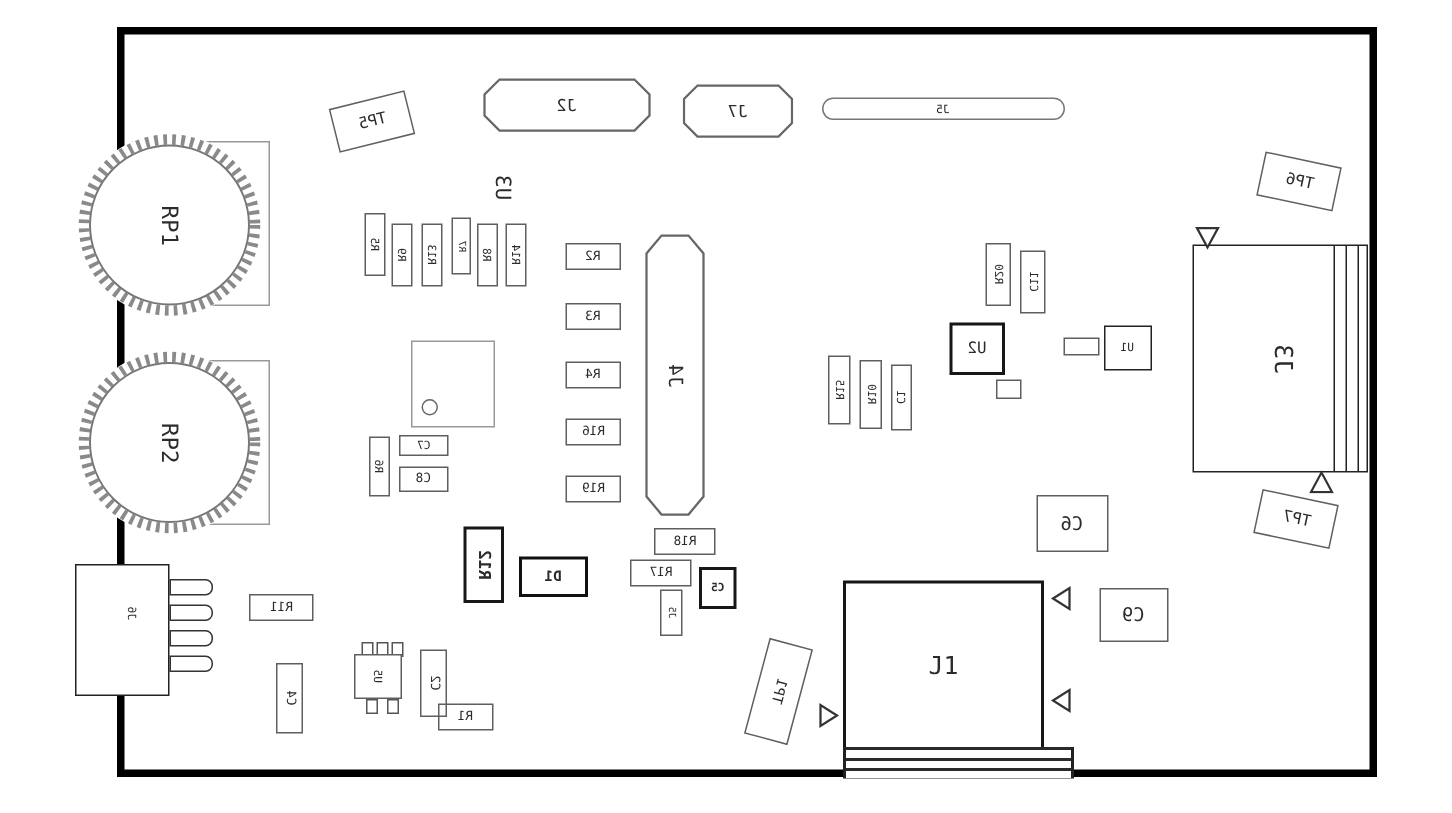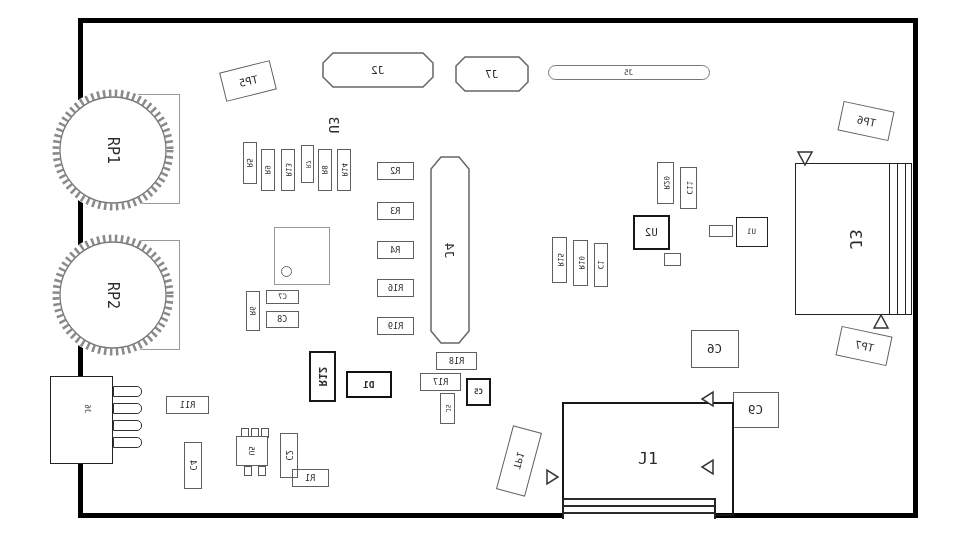--- a/index.html
+++ b/index.html
@@ -242,21 +242,21 @@
     <span class="t f6 vx">J5</span>
     </div>
   <div class="c b2" style="left:466px;top:378px;width:25px;height:28px;">
     <span class="t f7 bold mx">C5</span>
     </div>
 
   <div class="c" style="left:504px;top:428px;width:30px;height:66px;transform:rotate(15deg);">
     <span class="t f9 vx">TP1</span>
     </div>
 
-  <div class="c b2" style="left:562px;top:402px;width:172px;height:114px;align-items:center;">
+  <div class="c b2" style="left:562px;top:387px;width:134px;height:114px;align-items:center;">
     <span class="t f16">J1</span>
     </div>
   <div class="stripes" style="left:562px;top:498px;width:150px;height:21px;"></div>
   <svg class="svgc z3" style="left:546px;top:468px;" width="14" height="18" viewBox="0 0 14 18">
     <polygon points="1,2 1,16 12,9" fill="#fff" stroke="#333" stroke-width="1.5"></polygon>
   </svg>
   <svg class="svgc z3" style="left:700px;top:390px;" width="14" height="18" viewBox="0 0 14 18">
     <polygon points="13,2 13,16 2,9" fill="#fff" stroke="#333" stroke-width="1.5"></polygon>
   </svg>
   <svg class="svgc z3" style="left:700px;top:458px;" width="14" height="18" viewBox="0 0 14 18">

